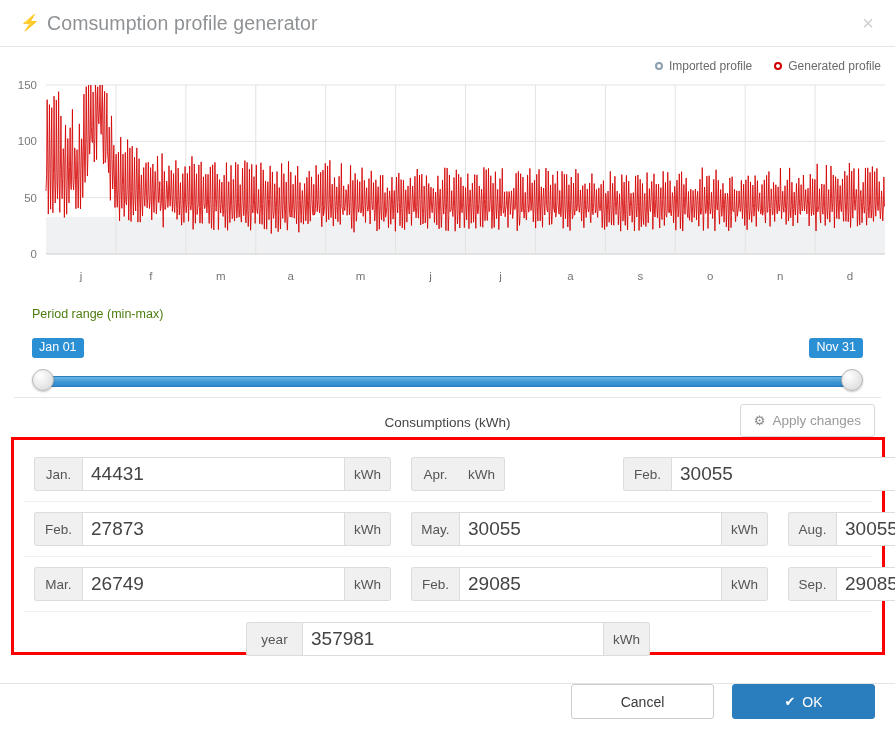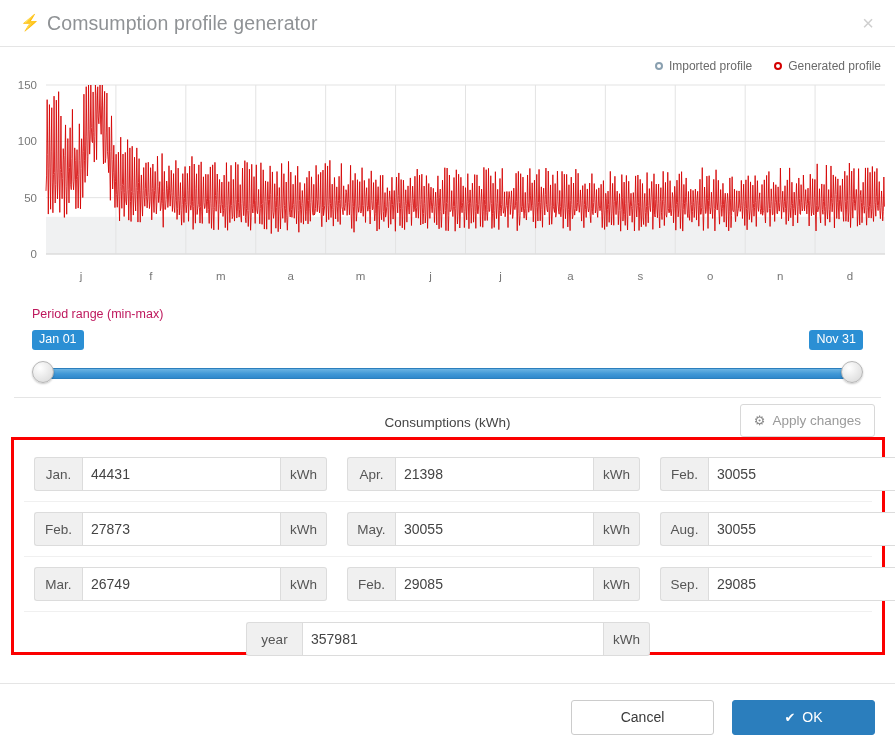--- a/index.html
+++ b/index.html
@@ -49,21 +49,21 @@
     border: 2px solid #8aa0b0; background: #fff;
     display: inline-block;
   }
   .legend-dot.gen { border-color: #d40000; }
 
   .plot-wrap { position: absolute; left: 0; top: 30px; width: 895px; height: 228px; }
   .chart-svg { display: block; }
 
   
   .slider-area { padding: 0 32px 0 32px; position: relative; height: 90px; }
-  .slider-label { font-size: 12.5px; color: #be185d; margin-bottom: 9px; }
+  .slider-label { font-size: 12.5px; color: #4d7c0f; margin-bottom: 17px; }
   .badges { position: relative; height: 21px; }
   .badge {
     position: absolute; top: 0;
     background: #2b8fd4; color: #ffffff;
     font-size: 12.5px; padding: 2px 7px 3px;
     border-radius: 3px; line-height: 1.2;
     white-space: nowrap;
   }
   .badge.min { left: 0; }
   .badge.max { right: 0; }
@@ -126,36 +126,36 @@
     font-size: 13.5px; color: #555;
     display: flex; align-items: center; justify-content: center;
     padding: 0 9px;
     white-space: nowrap;
   }
   .addon.left { border-right: none; border-radius: 3px 0 0 3px; min-width: 48px; }
   .addon.right { border-left: none; border-radius: 0 3px 3px 0; min-width: 46px; }
   .fld {
     flex: 1 1 auto; min-width: 0;
     border: 1px solid #dcdcdc;
-    font-size: 14px; color: #444;
+    font-size: 19px; color: #444;
     padding: 0 8px;
     font-family: "Liberation Sans", sans-serif;
     background: #fff;
     outline: none;
   }
   .year-row { display: flex; padding: 10px 0 0 0; border-top: 1px solid #f0f0f0; }
   .year-spacer { flex: 0 0 25%; }
   .year-cell { flex: 0 0 50%; padding: 0 10px; display: flex; }
   .year-cell .addon.left { min-width: 56px; }
 
   
   .footer {
     position: absolute; left: 0; bottom: 0; width: 895px; height: 67px;
     border-top: 1px solid #e5e5e5;
-    display: flex; align-items: center; justify-content: flex-end;
+    display: flex; align-items: flex-start; justify-content: flex-end;
     gap: 18px; padding-right: 20px;
   }
   .btn {
     font-size: 14px; border-radius: 3px; cursor: pointer;
     font-family: "Liberation Sans", sans-serif;
     height: 35px; display: flex; align-items: center; justify-content: center;
   }
   .btn-cancel { width: 143px; background: #fff; border: 1px solid #cccccc; color: #3a3a3a; }
   .btn-ok {
     width: 143px; background: #2b7ebd; border: 1px solid #2b7ebd; color: #fff;
@@ -256,21 +256,20 @@
         <div class="cell">
           <div class="input-group">
             <span class="addon left">Jan.</span>
             <input class="fld" type="text" value="44431" style="">
             <span class="addon right">kWh</span>
           </div>
         </div>
         <div class="cell">
           <div class="input-group">
             <span class="addon left">Apr.</span>
-            <input class="fld" type="text" value="21398" style="">
             <span class="addon right">kWh</span>
           </div>
         </div>
         <div class="cell">
           <div class="input-group">
             <span class="addon left">Feb.</span>
             <input class="fld" type="text" value="30055" style="">
 
           </div>
         </div>

